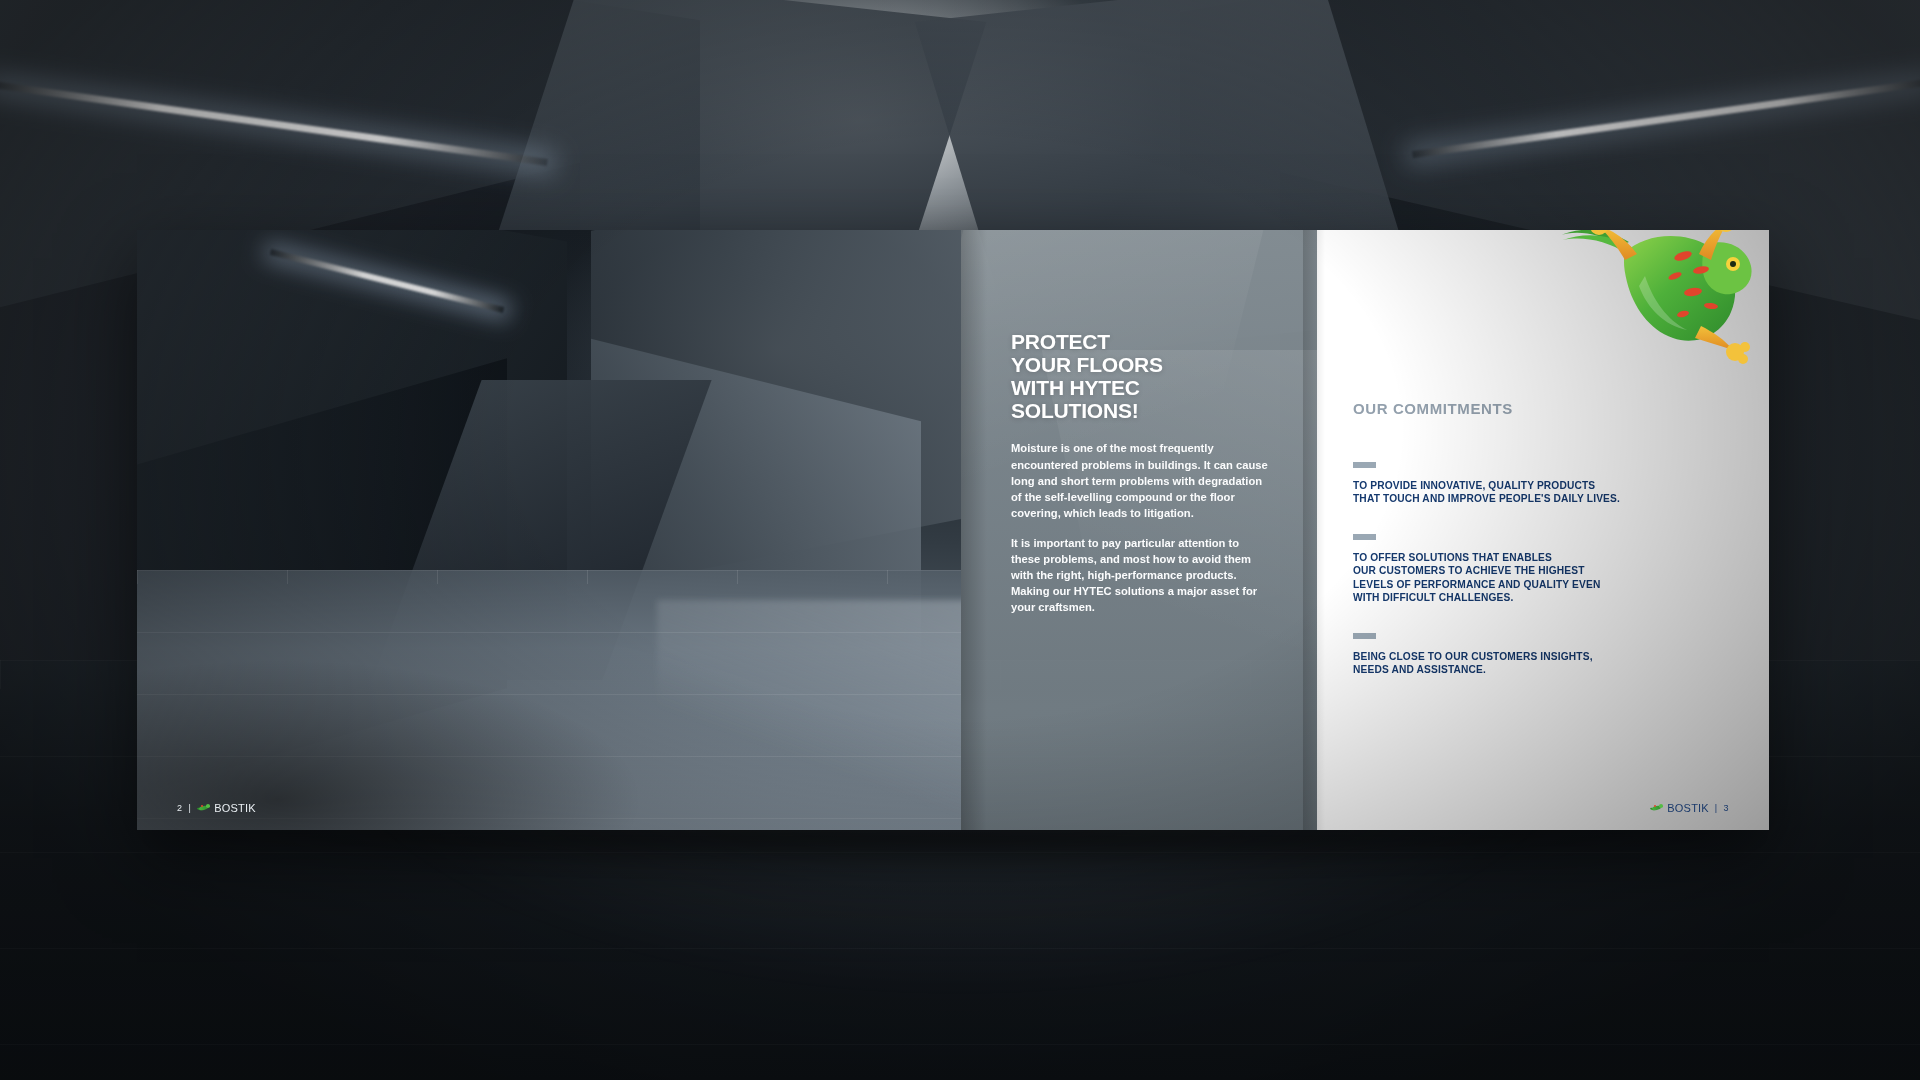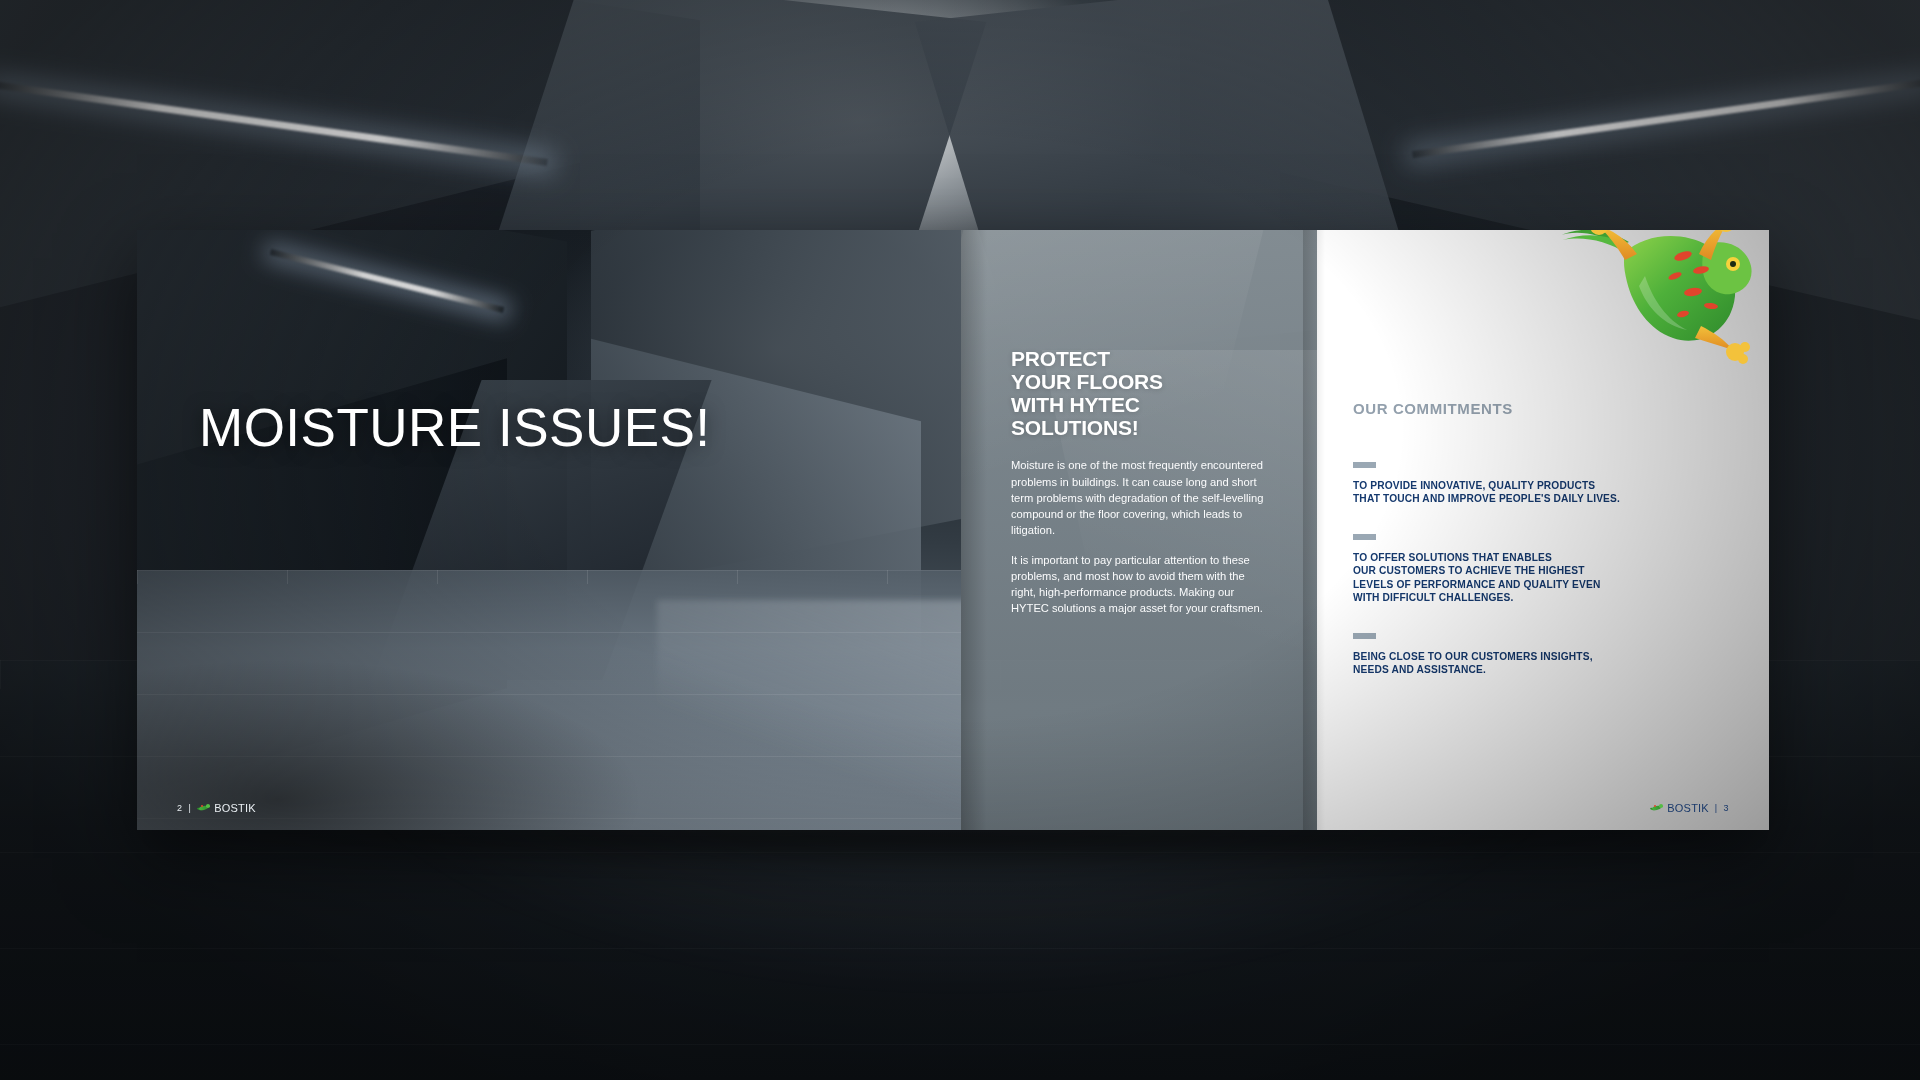--- a/index.html
+++ b/index.html
@@ -222,30 +222,30 @@
     position: absolute; left: -40px; top: -60px; width: 300px; height: 460px;
     background: linear-gradient(160deg, rgba(255,255,255,.12) 0%, rgba(255,255,255,0) 60%);
     transform: skewX(-14deg);
   }
   .pm-sheen2 {
     position: absolute; right: -60px; top: 120px; width: 280px; height: 520px;
     background: linear-gradient(200deg, rgba(255,255,255,.10) 0%, rgba(255,255,255,0) 55%);
     transform: skewX(12deg);
   }
   .pm-inner {
-    position: absolute; left: 50px; top: 117px; width: 260px;
+    position: absolute; left: 50px; top: 100px; width: 260px;
     color: #fff; z-index: 3;
   }
   .pm-title {
     font-size: 21px; font-weight: 800; line-height: 1.1;
     letter-spacing: -.2px; margin-bottom: 18px;
     text-shadow: 0 1px 5px rgba(0,0,0,.18);
   }
   .pm-para {
-    font-size: 11.2px; line-height: 1.45; font-weight: 400;
+    font-size: 11.2px; line-height: 1.45; font-weight: 700;
     margin-bottom: 13px; color: #fbfcfd;
   }
 
   
   .page-right {
     position: relative;
     width: 452px; height: 600px;
     background: #ffffff;
     overflow: hidden;
   }
@@ -319,21 +319,20 @@
       <div class="lp-slab-c"></div>
       <div class="lp-slab-d"></div>
       <div class="lp-wedge"></div>
       <div class="lp-light"></div>
       <div class="lp-floor"></div>
       <div class="lp-floor-grid"></div>
       <div class="lp-floor-dark"></div>
       <div class="lp-reflect"></div>
 
       <div class="headline">
-        <div class="l2">MOISTURE ISSUES!</div>
       </div>
 
       <div class="footer footer-left">
         <span>2</span>
         <span>|</span>
         <span class="brand-lockup">
           <span class="gecko-mini">
             <i class="t"></i>
               <i class="b"></i>
               <i class="h"></i>

